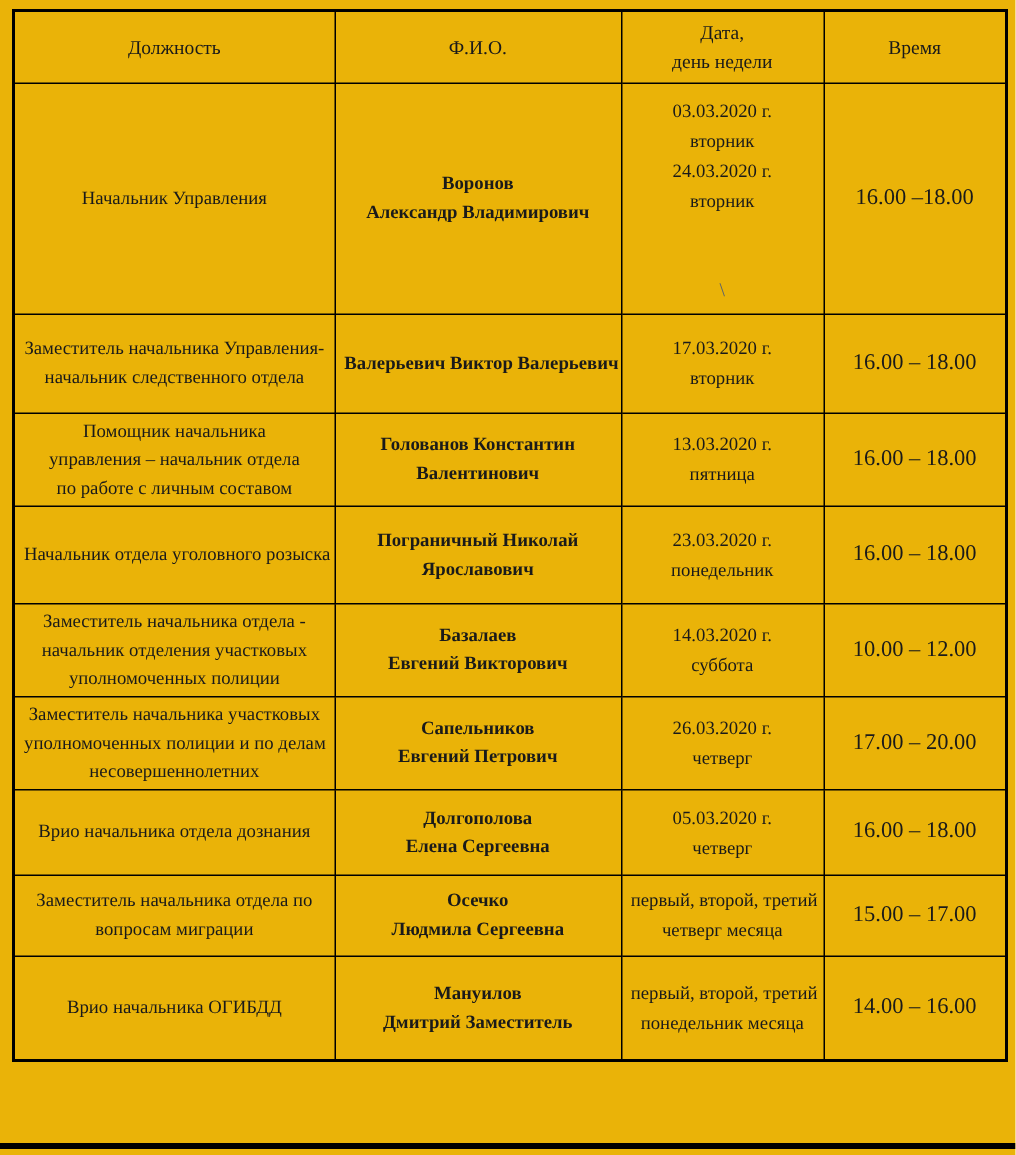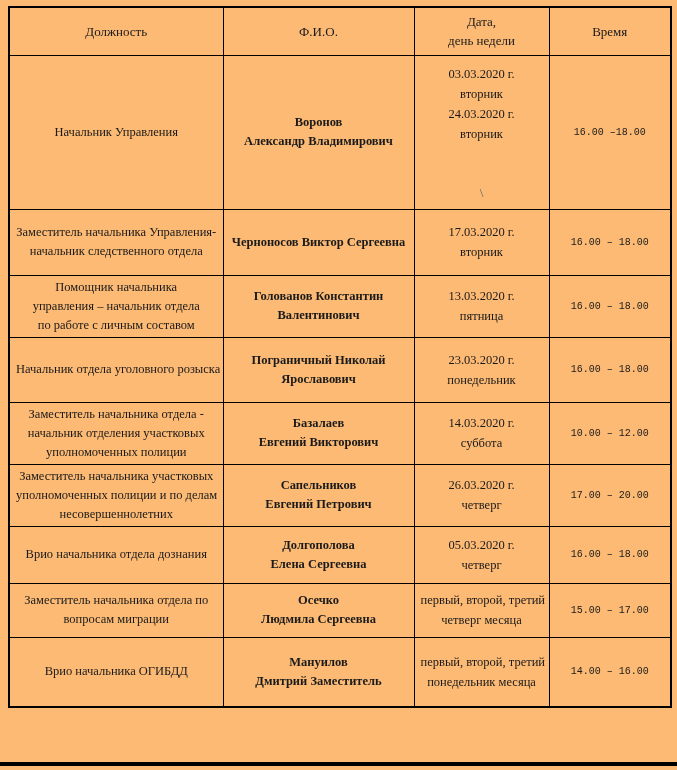--- a/index.html
+++ b/index.html
@@ -10,21 +10,21 @@
     height: 770px;
     font-family: "Liberation Serif", "DejaVu Serif", serif;
     color: #1a1a1a;
     position: relative;
     overflow: hidden;
   }
   .page {
     position: absolute;
     left: 0; top: 0;
     width: 677px; height: 770px;
-    background: #fdba74;
+    background: #eab308;
   }
   table.schedule {
     position: absolute;
     left: 8px;
     top: 6px;
     width: 662px;
     border-collapse: collapse;
     table-layout: fixed;
     border: 2px solid #000;
   }
@@ -54,21 +54,21 @@
     line-height: 19px;
   }
   .line {
     white-space: nowrap;
     line-height: 19px;
   }
   .position-cell { font-size: 12.5px; padding-left: 8px; padding-right: 8px; margin-left: 48px; }
   .name-cell     { font-size: 12.5px; font-weight: bold; }
   .date-cell     { font-size: 12.5px; }
   .date-cell .line { line-height: 20px; text-align: center; }
-  .time-cell     { font-size: 10px; font-family: Liberation Mono, monospace; }
+  .time-cell     { font-size: 15px; }
   td.valign-top  { vertical-align: top; padding-top: 3px; }
   .date-note {
     display: block;
     margin-top: 42px;
     color: #5a626c;
     font-size: 13px;
     line-height: 14px;
   }
   .bottom-rule {
     position: absolute;
@@ -120,21 +120,21 @@
           <td class="time-cell">
             <div class="line">16.00 –18.00</div>
           </td>
         </tr>
         <tr>
           <td class="position-cell">
             <div class="line">Заместитель начальника Управления-</div>
             <div class="line">начальник следственного отдела</div>
           </td>
           <td class="name-cell">
-            <div class="line">Черноносов Виктор Сергеевна</div>
+            <div class="line">Валерьевич Виктор Валерьевич</div>
           </td>
           <td class="date-cell">
             <div class="line">17.03.2020 г.</div>
             <div class="line">вторник</div>
           </td>
           <td class="time-cell">
             <div class="line">16.00 – 18.00</div>
           </td>
         </tr>
         <tr>

